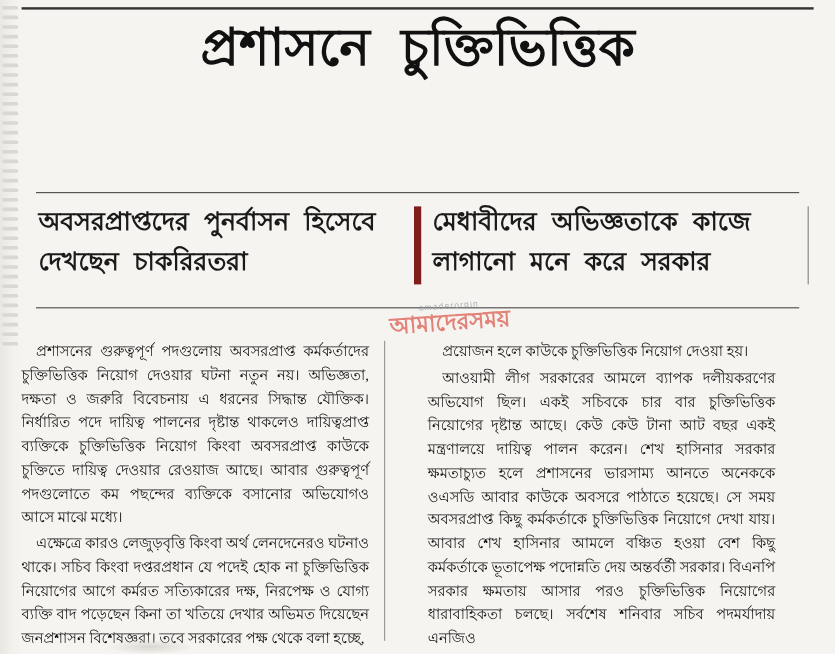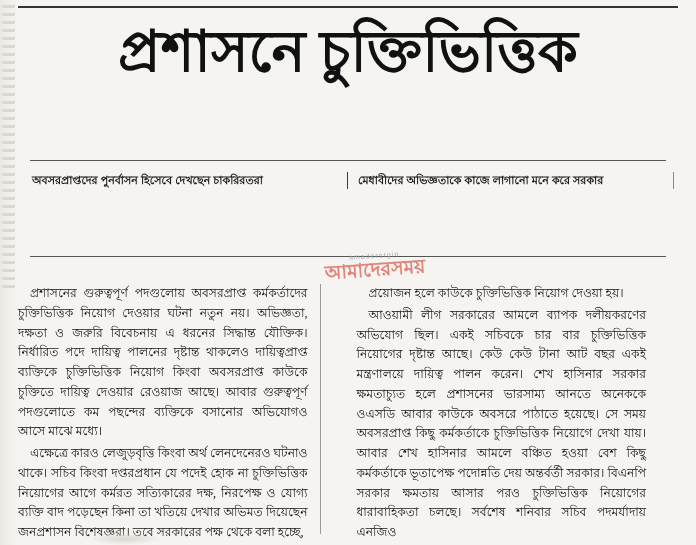--- a/index.html
+++ b/index.html
@@ -46,23 +46,23 @@
     height: 2px;
     background: #333;
   }
   .headline {
     position: absolute;
     left: 18px;
     top: 16px;
     width: 660px;
     text-align: center;
     color: #111;
-    font-family: Liberation Serif, serif;
-    font-weight: bold;
-    font-size: 57px;
+    font-family: Liberation Mono, monospace;
+    font-weight: bold;
+    font-size: 43px;
     line-height: 1.25;
     letter-spacing: 0px;
   }
   .headline .ln {
     display: block;
     white-space: nowrap;
   }
   .sub-rule {
     left: 30px;
     top: 160px;
@@ -73,28 +73,28 @@
   .subdeck {
     position: absolute;
     left: 22px;
     top: 172px;
     width: 652px;
     display: flex;
   }
   .deck-col {
     flex: 1 1 33.33%;
     padding: 0 10px;
-    font-family: Liberation Sans, sans-serif;
-    font-size: 11px;
+    font-family: Liberation Mono, monospace;
+    font-size: 21px;
     font-weight: bold;
     line-height: 1.55;
     color: #1a1a1a;
   }
   .deck-col.mid {
-    border-left: 1px solid #7f1d1d;
+    border-left: 6px solid #7f1d1d;
     border-right: 1px solid #8a8a8a;
   }
   .deck-rule-bottom {
     left: 30px;
     top: 256px;
     width: 636px;
     height: 1px;
     background: #555;
   }
   .byline {

